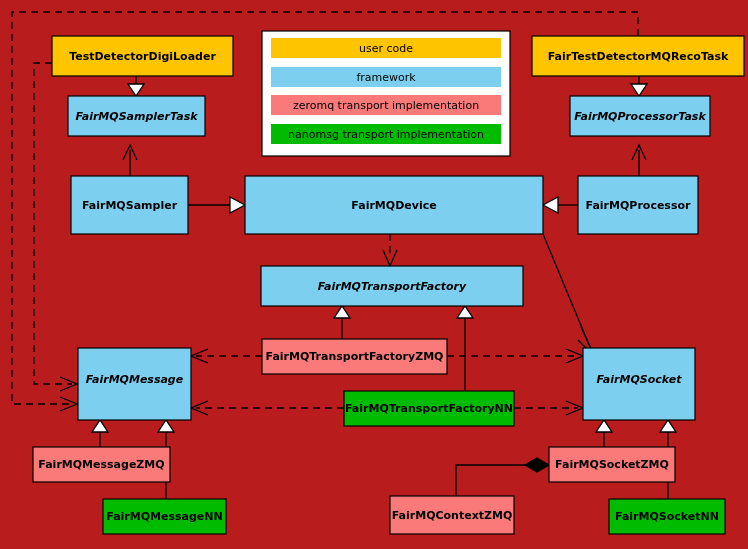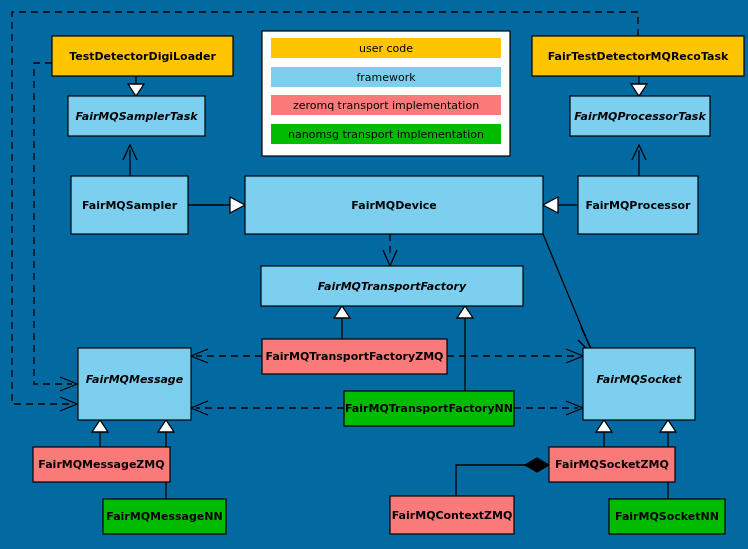--- a/index.html
+++ b/index.html
@@ -10,21 +10,21 @@
   body {
     width: 748px;
     height: 549px;
     font-family: "DejaVu Sans", sans-serif;
     overflow: hidden;
   }
   #diagram-root {
     position: relative;
     width: 748px;
     height: 549px;
-    background: #0369a1;
+    background: #b91c1c;
   }
   svg#uml {
     position: absolute;
     top: 0;
     left: 0;
     width: 748px;
     height: 549px;
     display: block;
   }
   .node-rect {

